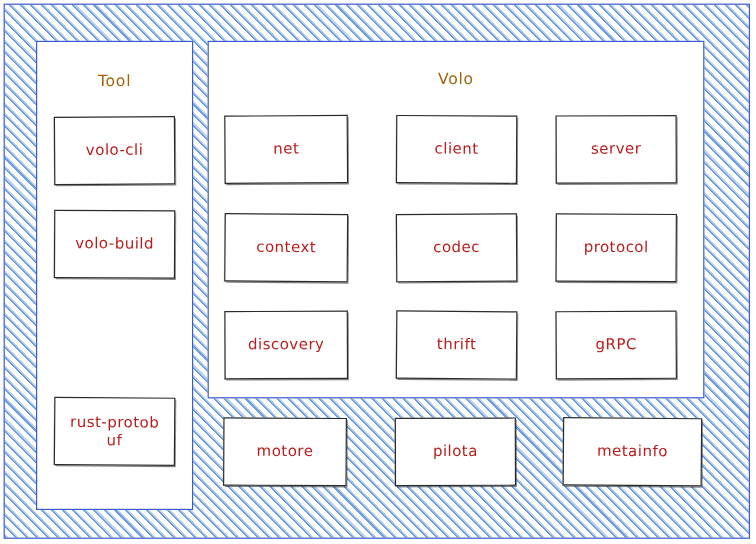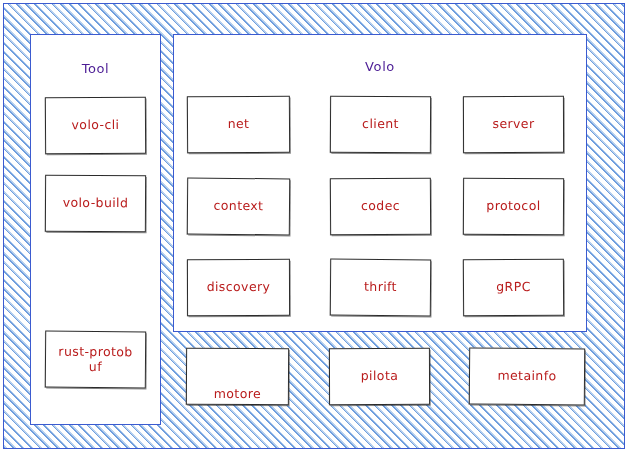--- a/index.html
+++ b/index.html
@@ -37,21 +37,21 @@
   }
   .panel-tool{ left:26px; top:30px; width:131px; height:391px; }
   .panel-volo{ left:169px; top:30px; width:414px; height:298px; }
 
   .panel-title{
     position:absolute;
     left:0; right:0;
     text-align:center;
     font-family:"DejaVu Sans", sans-serif;
     font-size:13px;
-    color:#4c1d95;
+    color:#a16207;
     letter-spacing:0.6px;
     white-space:nowrap;
   }
   .panel-tool .panel-title{ top:26px; }
   .panel-volo .panel-title{ top:24px; }
 
   
   .node{
     position:absolute;
     box-sizing:border-box;
@@ -130,21 +130,21 @@
         <span class="label">discovery</span>
       </div>
       <div class="node sk4" style="left:156px; top:224px; width:101px; height:57px;">
         <span class="label">thrift</span>
       </div>
       <div class="node sk1" style="left:289px; top:224px; width:101px; height:57px;">
         <span class="label">gRPC</span>
       </div>
     </div>
 
-    <div class="node sk2" style="left:182px; top:344px; width:103px; height:57px;align-items:flex-end;">
+    <div class="node sk2" style="left:182px; top:344px; width:103px; height:57px;">
       <span class="label">motore</span>
     </div>
     <div class="node sk3" style="left:325px; top:344px; width:101px; height:57px;">
       <span class="label">pilota</span>
     </div>
     <div class="node sk4" style="left:465px; top:344px; width:116px; height:57px;">
       <span class="label">metainfo</span>
     </div>
 
   </div>

